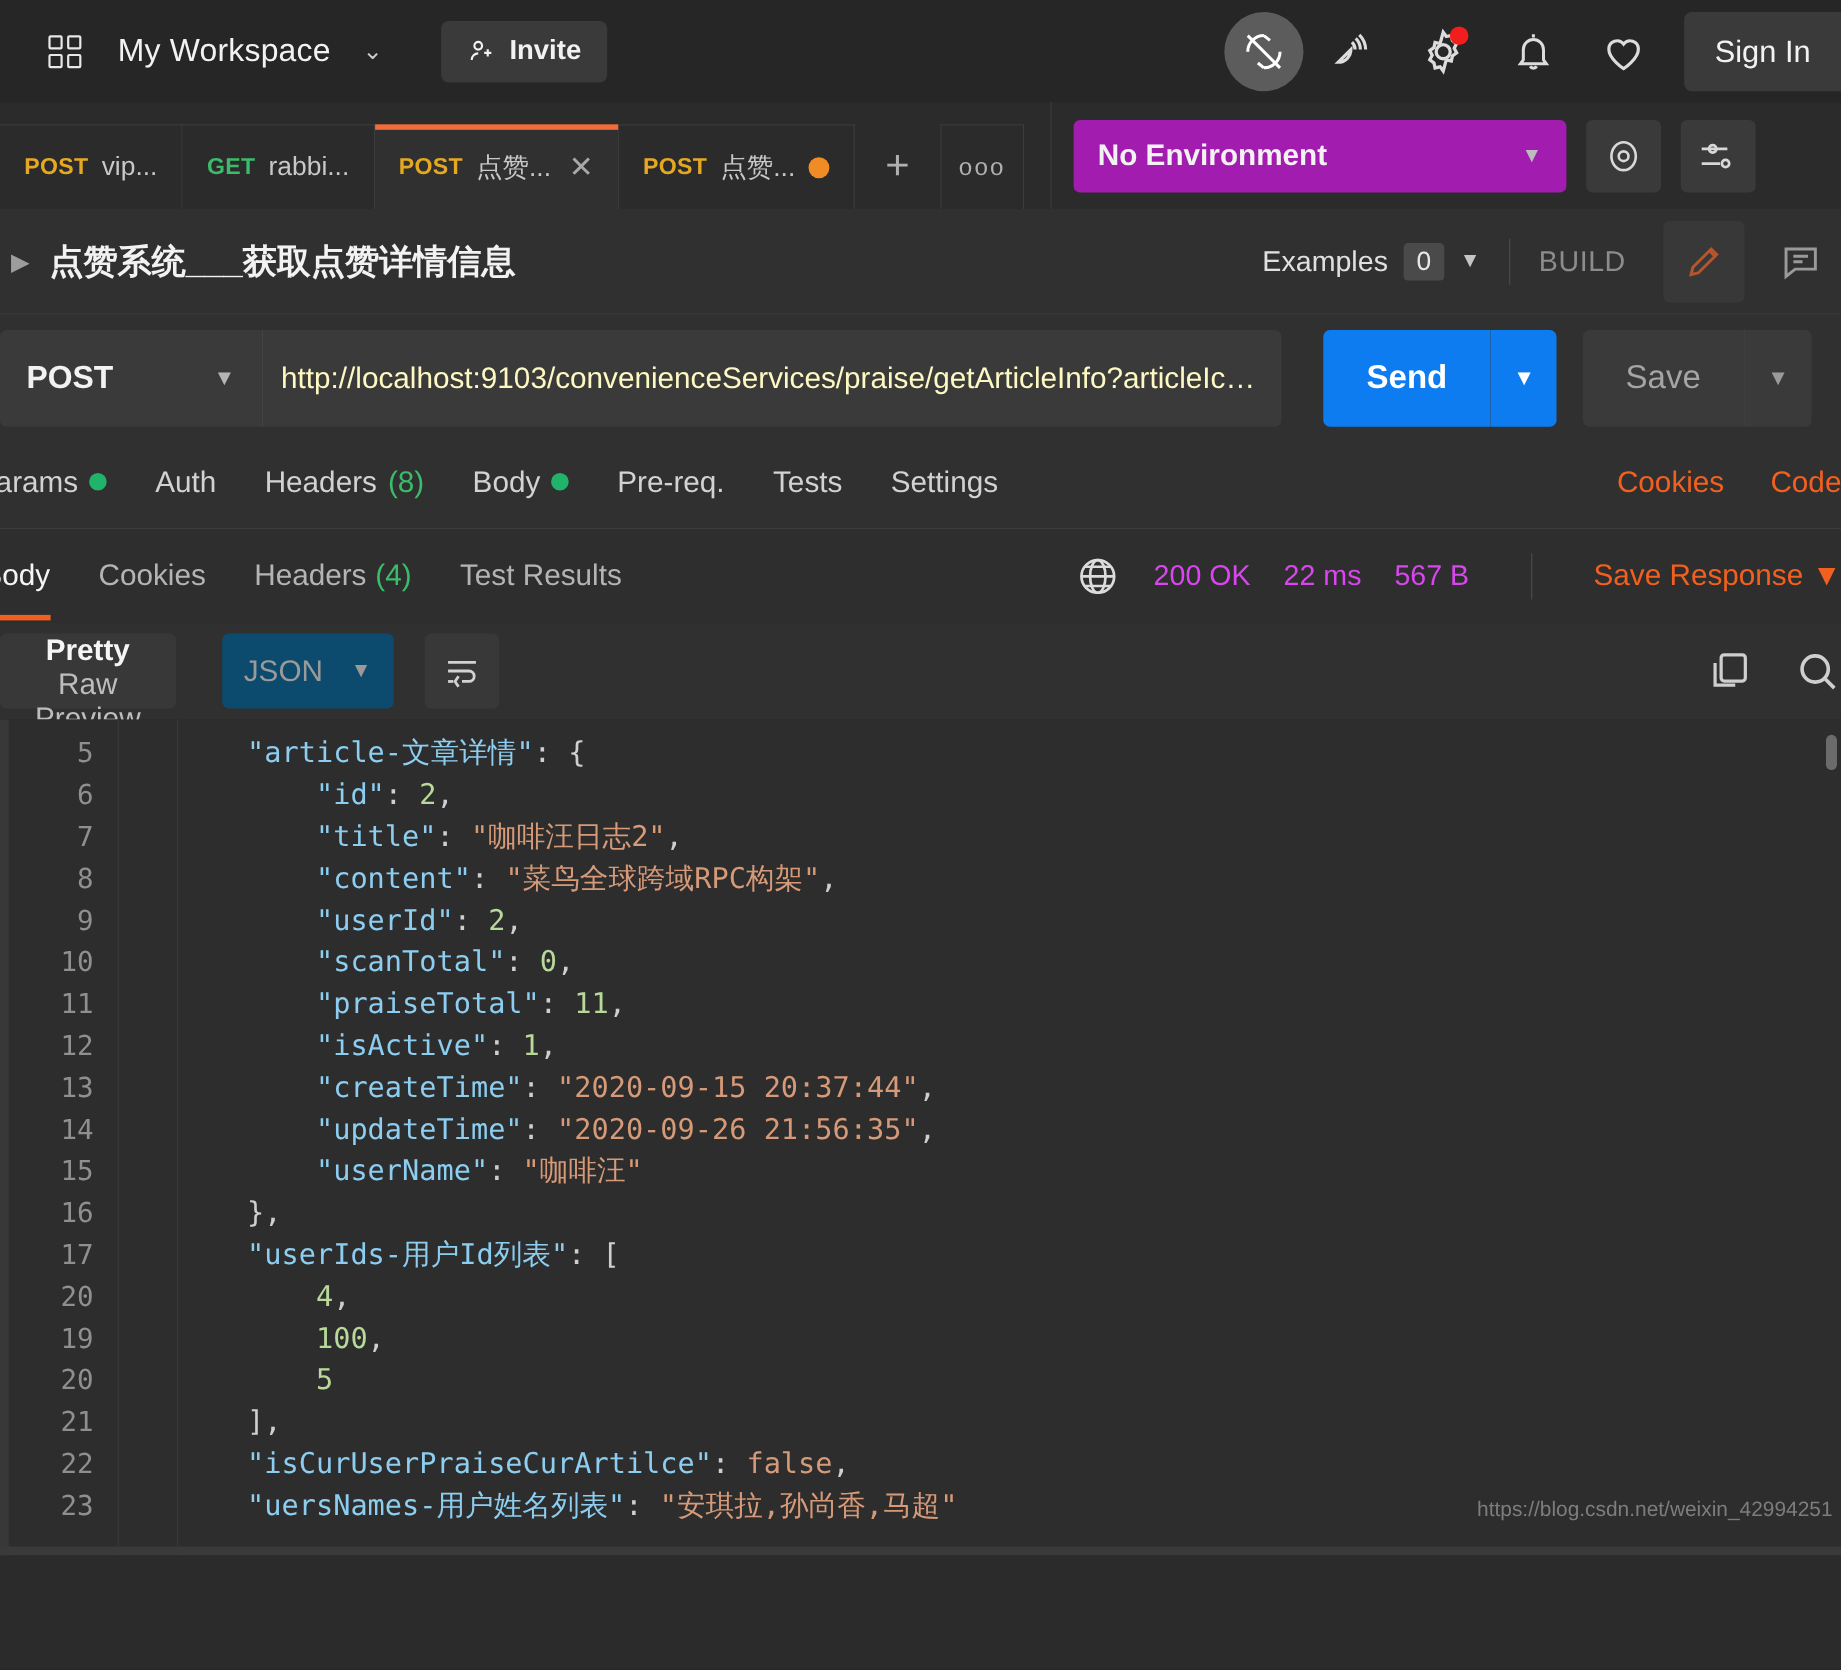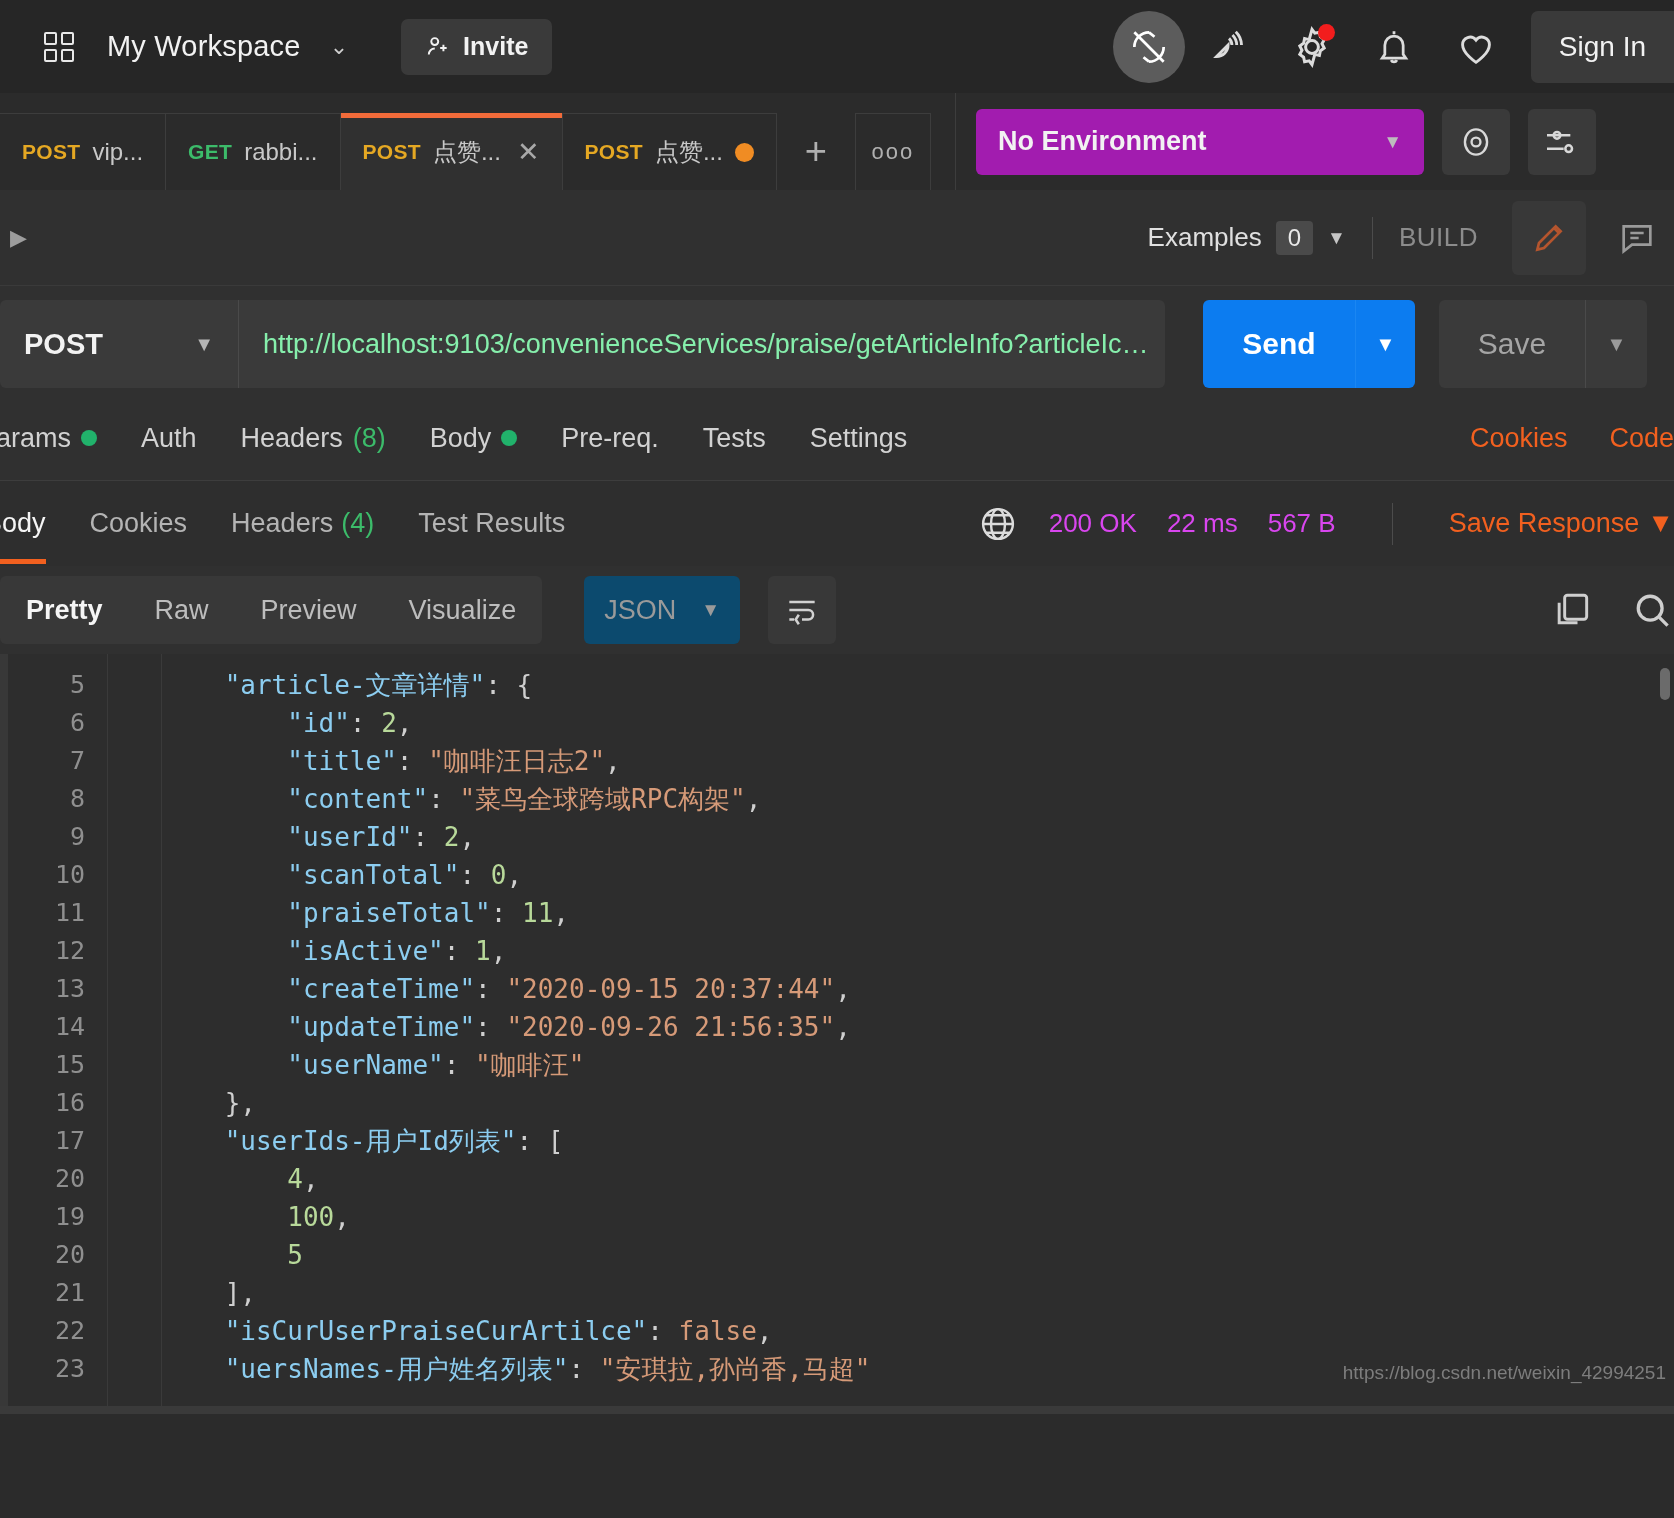--- a/index.html
+++ b/index.html
@@ -80,22 +80,22 @@
   
   .urlrow { height: 110px; background: #303030; display: flex; align-items: center; padding-top: 6px; }
   .method-box {
     width: 239px; height: 88px; background: #3a3a3a; border-radius: 6px 0 0 6px;
     display: flex; align-items: center; justify-content: space-between; padding: 0 24px;
     color: #f2f2f2; font-size: 29px; font-weight: bold; border-right: 1px solid #4a4a4a;
   }
   .method-box .tri { color: #b5b5b5; font-size: 20px; font-weight: normal; }
   .url-box {
     flex: 0 0 926px; height: 88px; background: #3a3a3a; border-radius: 0 6px 6px 0;
-    display: flex; align-items: center; padding: 0 24px; color: #86efac; font-size: 27px;
-    overflow: hidden; white-space: nowrap;
+    display: flex; align-items: center; padding: 0 24px; color: #fef9c3; font-size: 27px;
+    overflow: hidden; white-space: nowrap; justify-content: flex-end;
   }
   .send-wrap { margin-left: 14px; display: flex; }
   .send-btn { width: 152px; height: 88px; background: #0c7cf0; border-radius: 6px 0 0 6px; display: flex; align-items: center; justify-content: center; color: #fff; font-size: 30px; font-weight: bold; margin-left: 24px; }
   .send-caret { width: 60px; height: 88px; background: #0c7cf0; border-radius: 0 6px 6px 0; border-left: 1px solid #1a86f2; display: flex; align-items: center; justify-content: center; color: #fff; font-size: 20px; }
   .save-wrap { margin-left: 24px; display: flex; }
   .save-btn { width: 146px; height: 88px; background: #3a3a3a; border-radius: 6px 0 0 6px; display: flex; align-items: center; justify-content: center; color: #a5a5a5; font-size: 30px; }
   .save-caret { width: 62px; height: 88px; background: #3a3a3a; border-radius: 0 6px 6px 0; border-left: 1px solid #4a4a4a; display: flex; align-items: center; justify-content: center; color: #9a9a9a; font-size: 20px; }
 
   
   .reqtabs { height: 84px; background: #303030; display: flex; align-items: center; padding-left: 0; position: relative; }
@@ -112,21 +112,21 @@
   .rs:first-child { margin-left: -16px; }
   .rs.active { color: #f5f5f5; }
   .rs.active::after { content: ""; position: absolute; left: 0; right: 0; bottom: -25px; height: 5px; background: #f2601f; }
   .rs .cnt { color: #3cbb6a; }
   .resp-right { margin-left: auto; display: flex; align-items: center; gap: 30px; }
   .status-g { color: #d946ef; font-size: 26px; }
   .saveresp { color: #f2601f; font-size: 27px; display: flex; align-items: center; gap: 8px; }
 
   
   .formatbar { height: 88px; background: #303030; display: flex; align-items: center; position: relative; }
-  .fmtgroup { height: 68px; background: #383838; border-radius: 6px; display: flex; align-items: center; }
+  .fmtgroup { height: 68px; background: #383838; border-radius: 6px; display: flex; align-items: center; flex-direction: column; }
   .fmt { color: #bdbdbd; font-size: 27px; padding: 0 26px; height: 68px; display: flex; align-items: center; }
   .fmt.active { color: #f5f5f5; font-weight: bold; }
   .json-sel { margin-left: 42px; height: 68px; width: 156px; background: #0c4a6e; border-radius: 6px; display: flex; align-items: center; justify-content: space-between; padding: 0 20px; color: #9a9a9a; font-size: 27px; }
   .json-sel .tri { font-size: 19px; }
   .wrap-btn { margin-left: 28px; width: 68px; height: 68px; background: #383838; border-radius: 6px; display: flex; align-items: center; justify-content: center; }
   .fmt-right { margin-left: auto; display: flex; align-items: center; gap: 36px; }
 
   
   .codearea { background: #2d2d2d; height: 760px; position: relative; display: flex; font-family: "DejaVu Sans Mono", monospace; overflow: hidden; }
   .gutter { width: 108px; flex: 0 0 108px; background: #2d2d2d; border-right: 1px solid #3a3a3a; padding-top: 12px; text-align: right; }
@@ -253,20 +253,21 @@
           <path d="M3 8h14M3 16h10"></path>
             <circle cx="9" cy="8" r="2"></circle>
             <circle cx="16" cy="16" r="2"></circle>
         </svg>
       </div>
     </div>
   </div>
 
   <div class="titlerow">
     <span class="caret">▶</span>
+    <span class="req-title">点赞系统___获取点赞详情信息</span>
     <div class="title-right">
       <div class="examples">
         <span>Examples</span>
         <span class="count-box">0</span>
         <span class="tri">▼</span>
       </div>
       <span class="vsep"></span>
       <span class="build">BUILD</span>
       <div class="pencil-btn">
         <svg width="40" height="40" viewBox="0 0 24 24" fill="none" stroke="#b5552e" stroke-width="1.6">

